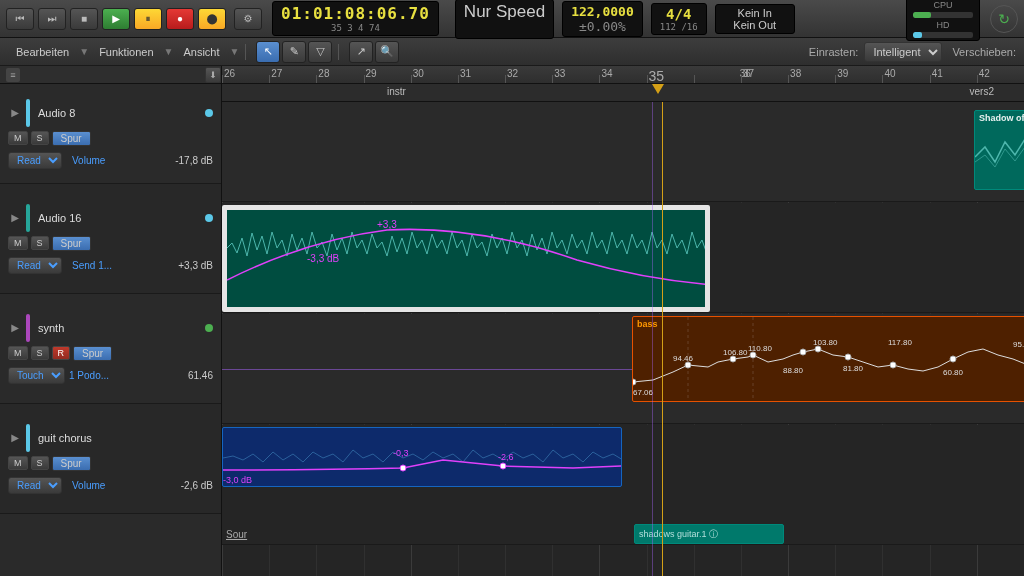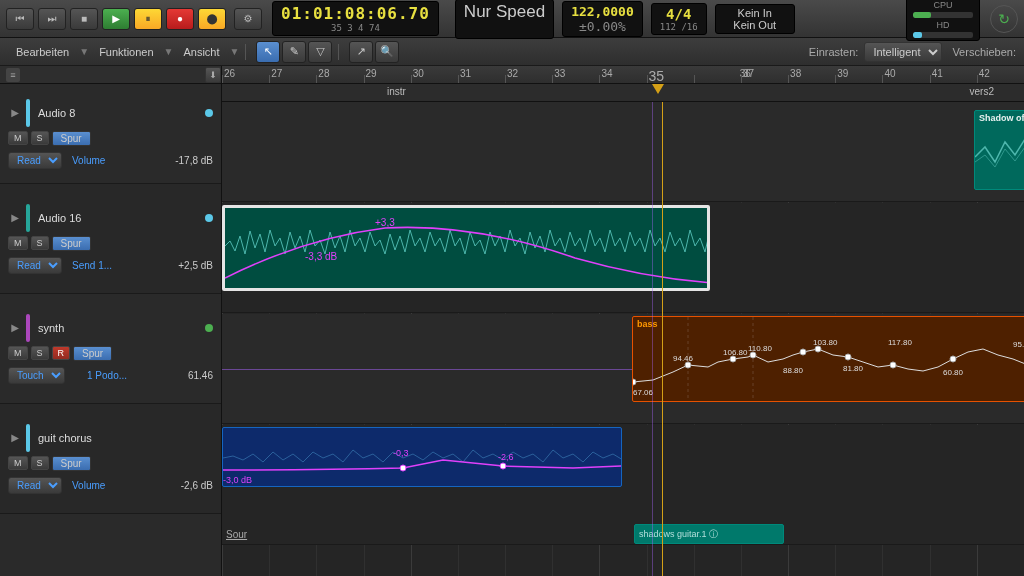--- a/index.html
+++ b/index.html
@@ -496,42 +496,42 @@
       <div class="track-controls">
         <button class="track-btn mute">M</button>
         <button class="track-btn solo">S</button>
         <button class="track-type-btn">Spur</button>
       </div>
       <div class="track-header-bottom" style="margin-top:6px;">
         <select class="track-select">
           <option>Read</option>
         </select>
         <span class="track-send" style="margin-left:6px;">Send 1...</span>
-        <span class="track-value">+2,5 dB</span>
+        <span class="track-value">+3,3 dB</span>
       </div>
     </div>
 
     <div class="track-header" style="height:110px; background:#2a2a2a;">
       <div class="track-header-top">
         <div class="track-arrow">▶</div>
         <div class="track-color-bar" style="background:#ab47bc;"></div>
         <span class="track-name">synth</span>
         <div class="track-dot" style="background:#4CAF50; width:8px; height:8px; border-radius:4px; margin-left:auto;"></div>
       </div>
       <div class="track-controls">
         <button class="track-btn mute">M</button>
         <button class="track-btn solo">S</button>
         <button class="track-btn record">R</button>
         <button class="track-type-btn">Spur</button>
       </div>
       <div class="track-header-bottom" style="margin-top:6px;">
         <select class="track-select">
           <option>Touch</option>
         </select>
-        <span class="track-send" style="margin-left:18px;">1 Podo...</span>
+        <span class="track-send" style="margin-left:0;">1 Podo...</span>
         <span class="track-value">61.46</span>
       </div>
     </div>
 
     <div class="track-header" style="height:110px; background:#282828;">
       <div class="track-header-top">
         <div class="track-arrow">▶</div>
         <div class="track-color-bar" style="background:#5bc8e8;"></div>
         <span class="track-name">guit chorus</span>
       </div>
@@ -631,21 +631,21 @@
 
           <svg width="100%" height="100%" style="position:absolute; top:16px;" preserveAspectRatio="none">
             <polyline points="0,30 10,20 20,35 30,15 40,28 50,12 60,32 70,18 80,36 90,14 100,30 110,20 120,34 130,16 140,30 150,22 160,35 170,18" stroke="#4db6ac" stroke-width="1.5" fill="none"></polyline>
             <polyline points="0,35 10,28 20,40 30,22 40,34 50,20 60,38 70,26 80,42 90,22 100,36 110,26 120,40 130,24 140,36 150,28 160,40 170,25" stroke="#4db6ac" stroke-width="1" fill="none" opacity="0.6"></polyline>
           </svg>
         </div>
       </div>
 
       <div class="track-lane" style="top:101px; height:110px; background:#252525;">
 
-        <div class="clip" style="position:absolute; left:0; top:2px; width:488px; height:86px; background:#004d40; border:3px solid #e5e5e5;">
+        <div class="clip" style="position:absolute; left:0; top:2px; width:488px; height:107px; background:#004d40; border:5px solid #e5e5e5;">
 
           <svg width="100%" height="60px" style="position:absolute; top:8px;" preserveAspectRatio="none">
             <polyline points="0,30 5,25 10,35 15,20 20,38 25,15 30,32 35,18 40,36 45,14 50,30 55,22 60,38 65,16 70,32 75,20 80,36 85,14 90,30 95,24 100,38 105,16 110,32 115,20 120,36 125,14 130,30 135,22 140,36 145,16 150,30 155,24 160,38 165,18 170,34 175,20 180,36 185,14 190,30 195,22 200,36 205,16 210,30 215,22 220,36 225,14 230,30 235,22 240,38 245,16 250,30 255,24 260,38 265,16 270,30 275,20 280,36 285,14 290,30 295,22 300,38 305,16 310,32 315,20 320,36 325,14 330,30 335,22 340,36 345,16 350,30 355,22 360,36 365,14 370,30 375,22 380,36 385,14 390,30 395,22 400,36 405,16 410,30 415,22 420,36 425,14 430,30 435,22 440,36 445,16 450,30 455,22 460,36 465,14 470,30 475,22 480,36 485,14" stroke="#4db6ac" stroke-width="1" fill="none"></polyline>
           </svg>
 
           <svg width="100%" height="86px" style="position:absolute; top:0;" preserveAspectRatio="none">
 
             <path d="M0,70 Q80,30 160,20 Q250,15 350,50 Q420,70 488,75" class="auto-curve" stroke="#e040fb" stroke-width="1.5" fill="none"></path>
             <text x="150" y="18" fill="#e040fb" font-size="10">+3,3</text>
             <text x="80" y="52" fill="#e040fb" font-size="10">-3,3 dB</text>

